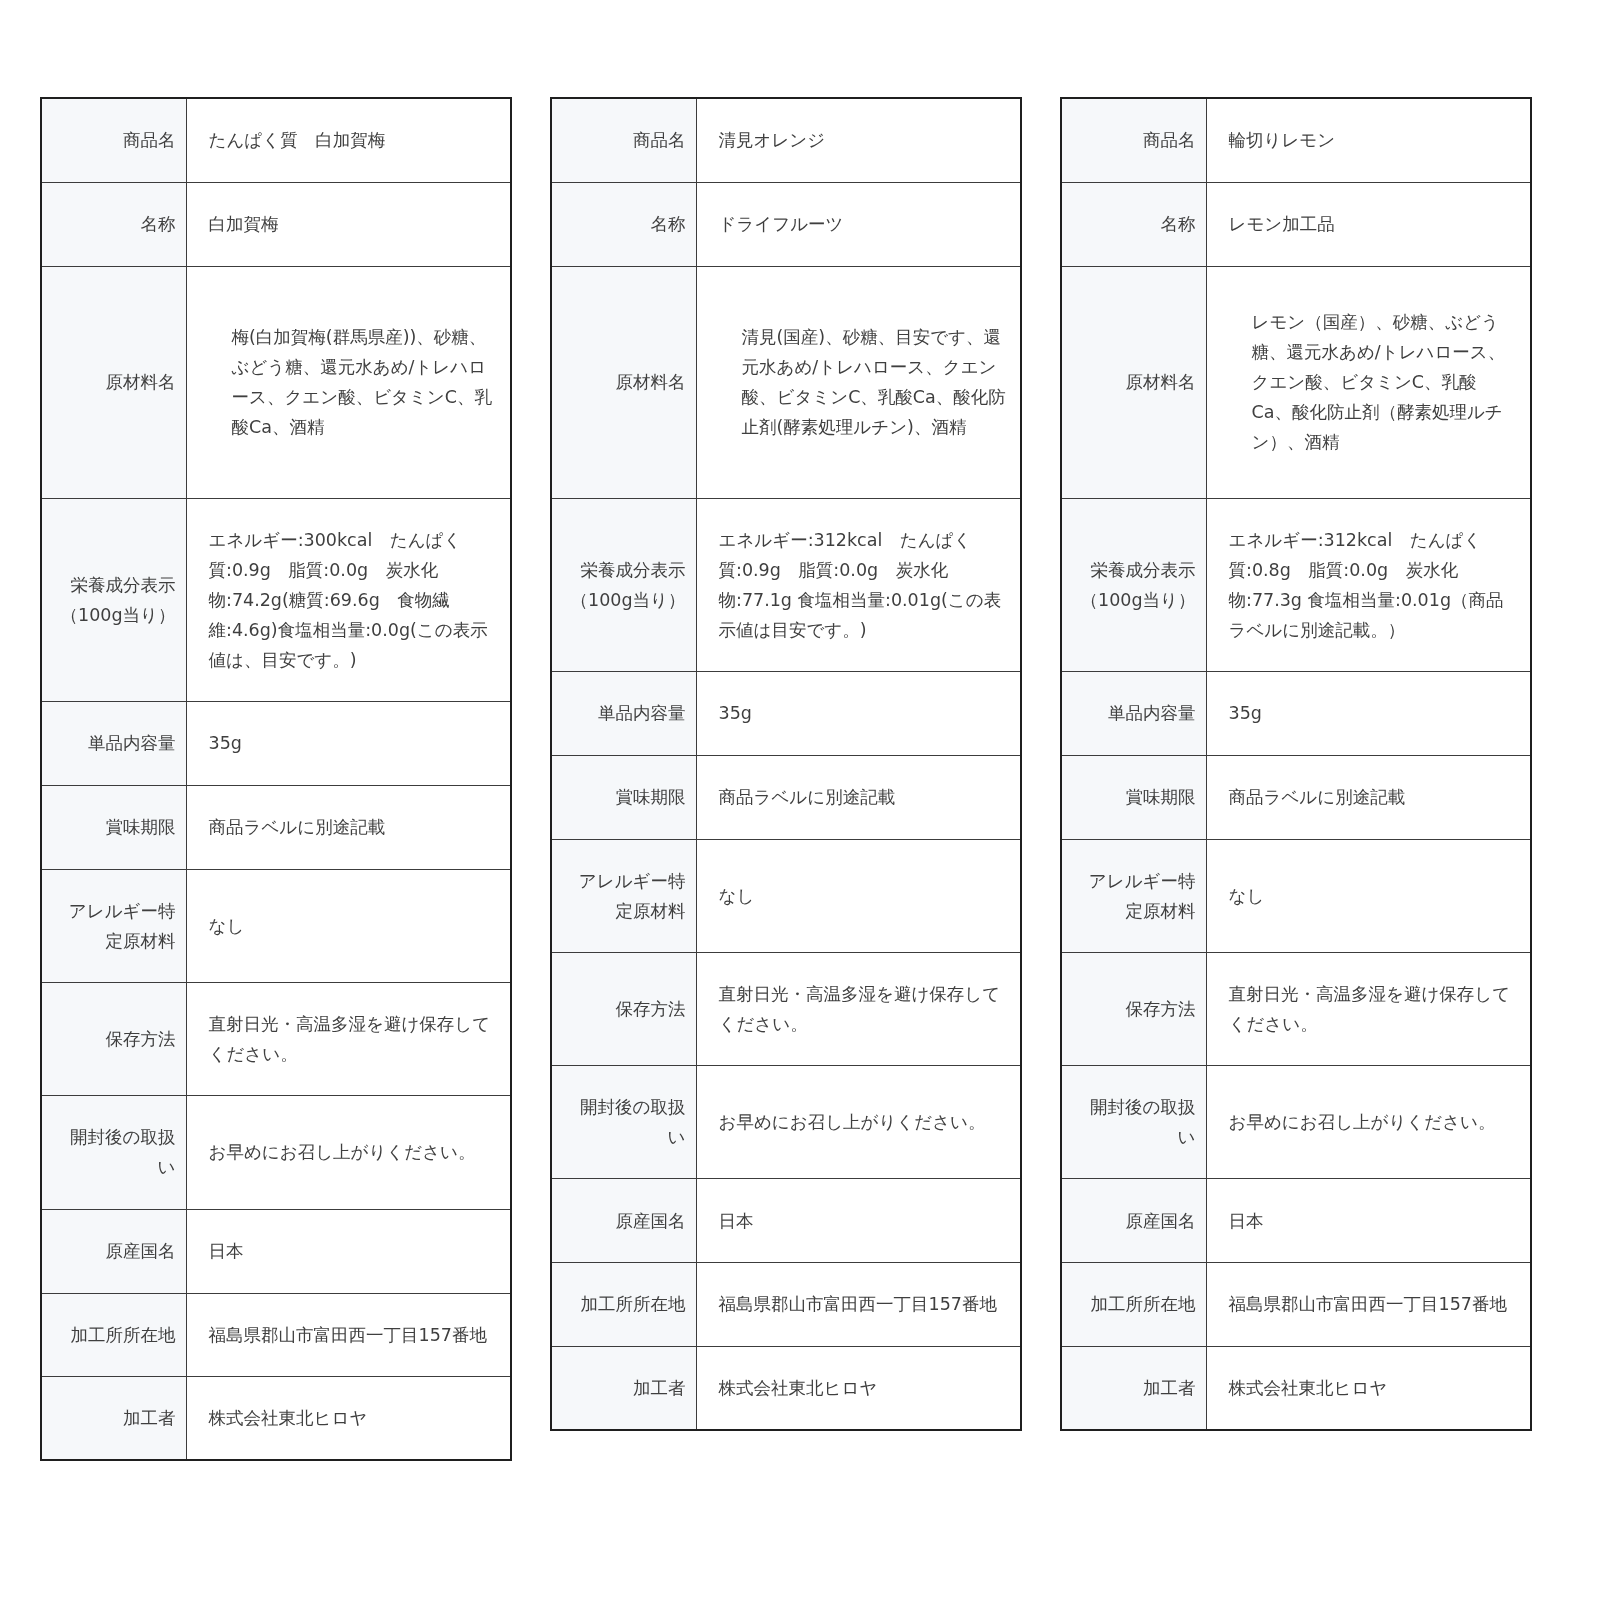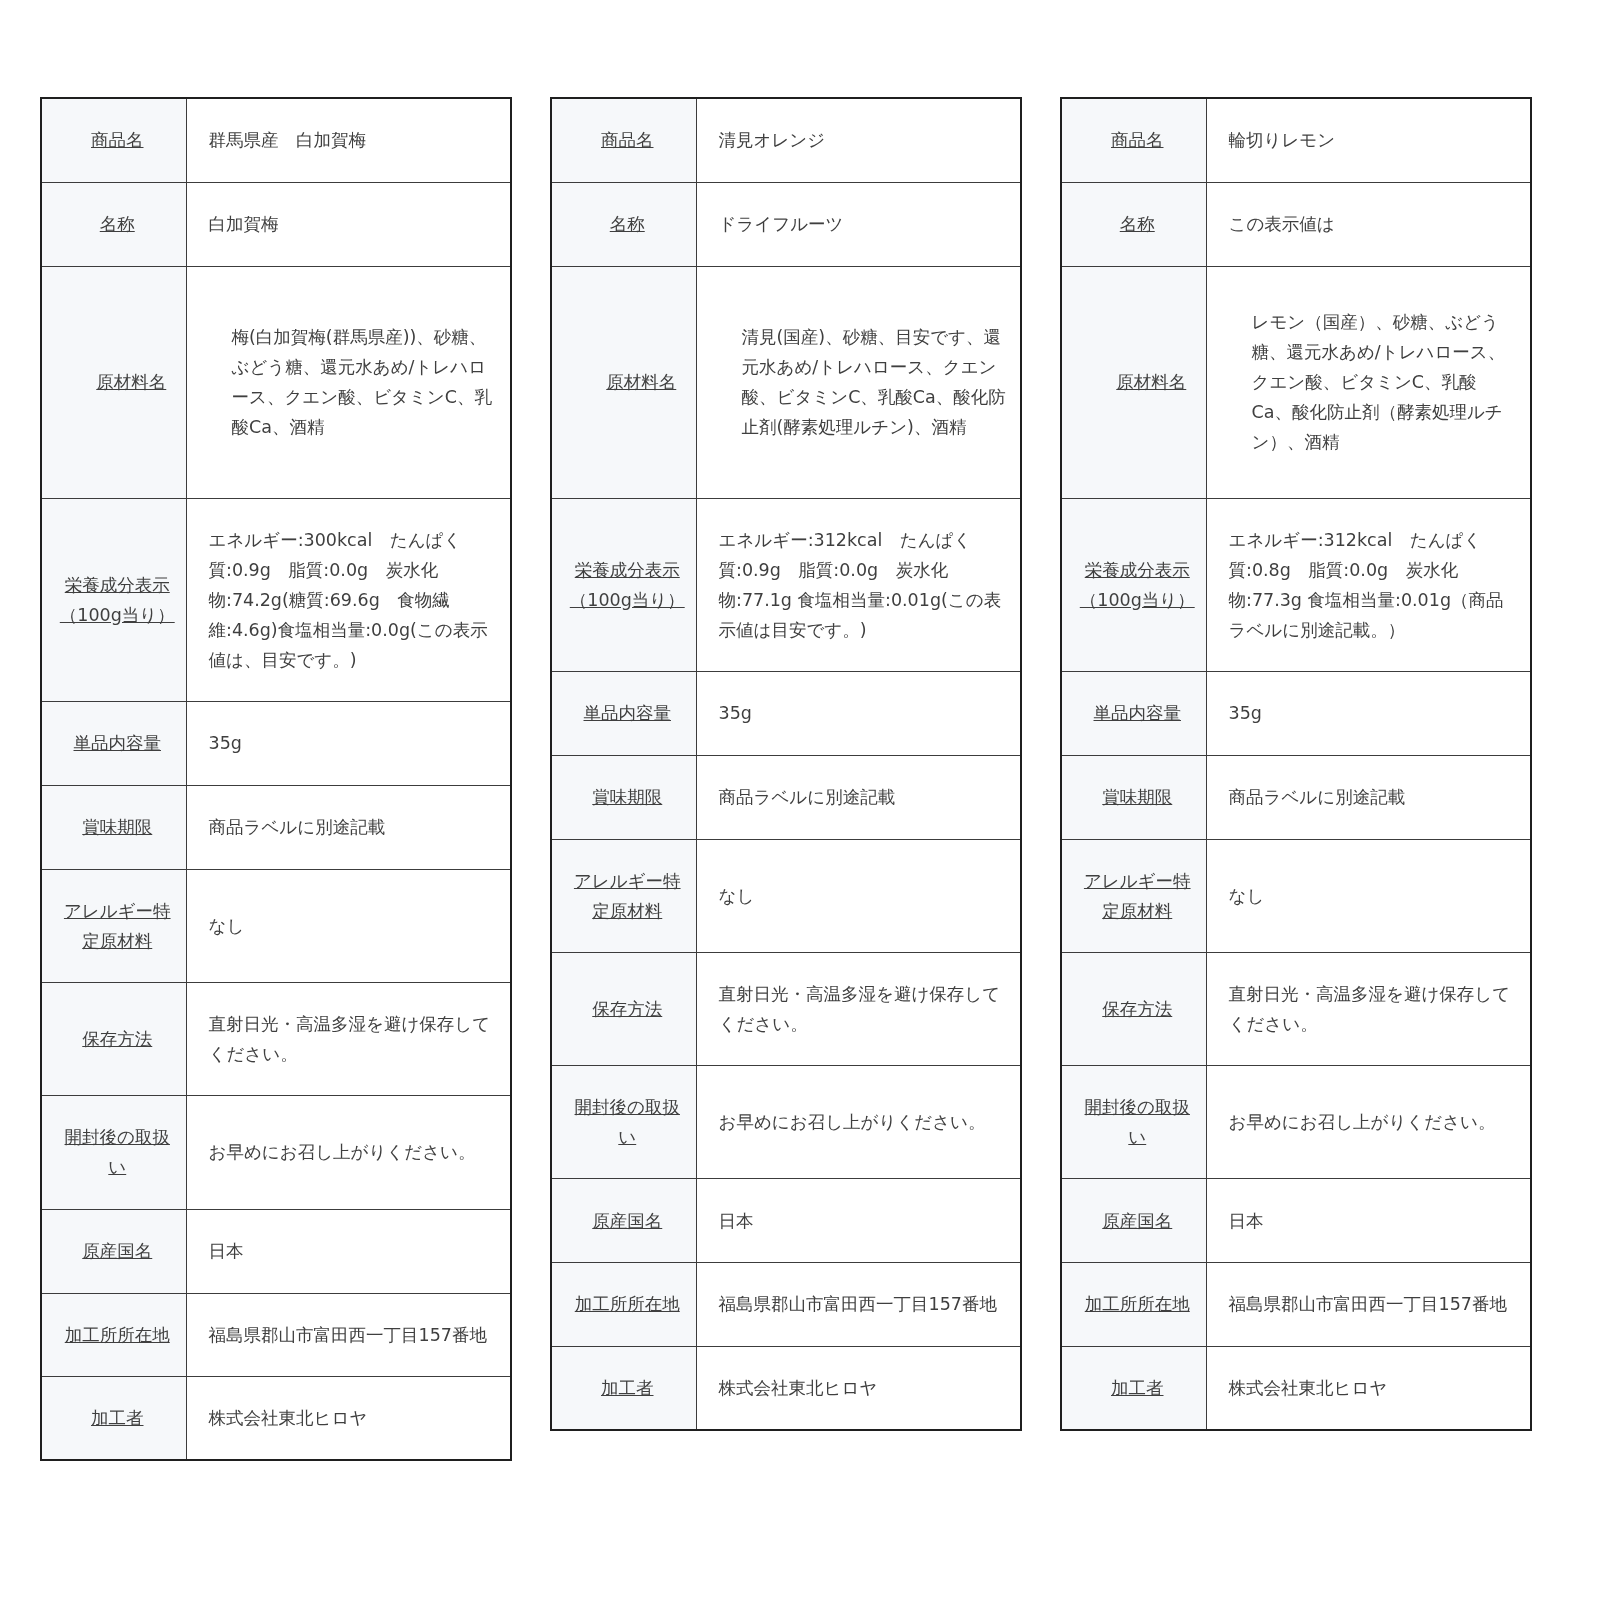--- a/index.html
+++ b/index.html
@@ -37,24 +37,23 @@
     font-size:17.5px;
     font-weight:400;
     line-height:1.72;
     vertical-align:middle;
     word-break:break-word;
     overflow-wrap:break-word;
   }
   table.spec th{
     width:145px;
     background:var(--label-bg);
-    text-align:center;
+    text-align:right;
     padding:26px 10px 26px 17px;
     white-space:pre-line;
-    text-decoration:underline;
   }
   table.spec td{
     background:#ffffff;
     padding:26px 14px 26px 22px;
   }
   tr.row-ingredients th,
   tr.row-ingredients td{
     height:232px;
     padding-left:45px;
   }
@@ -65,21 +64,21 @@
 </style>
 </head>
 <body>
 
 <div class="page">
 
   <table class="spec">
     <tbody>
       <tr class="row-single">
         <th>商品名</th>
-        <td>群馬県産　白加賀梅</td>
+        <td>たんぱく質　白加賀梅</td>
       </tr>
       <tr class="row-single">
         <th>名称</th>
         <td>白加賀梅</td>
       </tr>
       <tr class="row-ingredients">
         <th>原材料名</th>
         <td>梅(白加賀梅(群馬県産))、砂糖、ぶどう糖、還元水あめ/トレハロース、クエン酸、ビタミンC、乳酸Ca、酒精</td>
       </tr>
       <tr>
@@ -177,21 +176,21 @@
   </table>
 
   <table class="spec">
     <tbody>
       <tr class="row-single">
         <th>商品名</th>
         <td>輪切りレモン</td>
       </tr>
       <tr class="row-single">
         <th>名称</th>
-        <td>この表示値は</td>
+        <td>レモン加工品</td>
       </tr>
       <tr class="row-ingredients">
         <th>原材料名</th>
         <td>レモン（国産）、砂糖、ぶどう糖、還元水あめ/トレハロース、クエン酸、ビタミンC、乳酸Ca、酸化防止剤（酵素処理ルチン）、酒精</td>
       </tr>
       <tr>
         <th>栄養成分表示
 （100g当り）</th>
         <td>エネルギー:312kcal　たんぱく質:0.8g　脂質:0.0g　炭水化物:77.3g 食塩相当量:0.01g（商品ラベルに別途記載。）</td>
       </tr>

